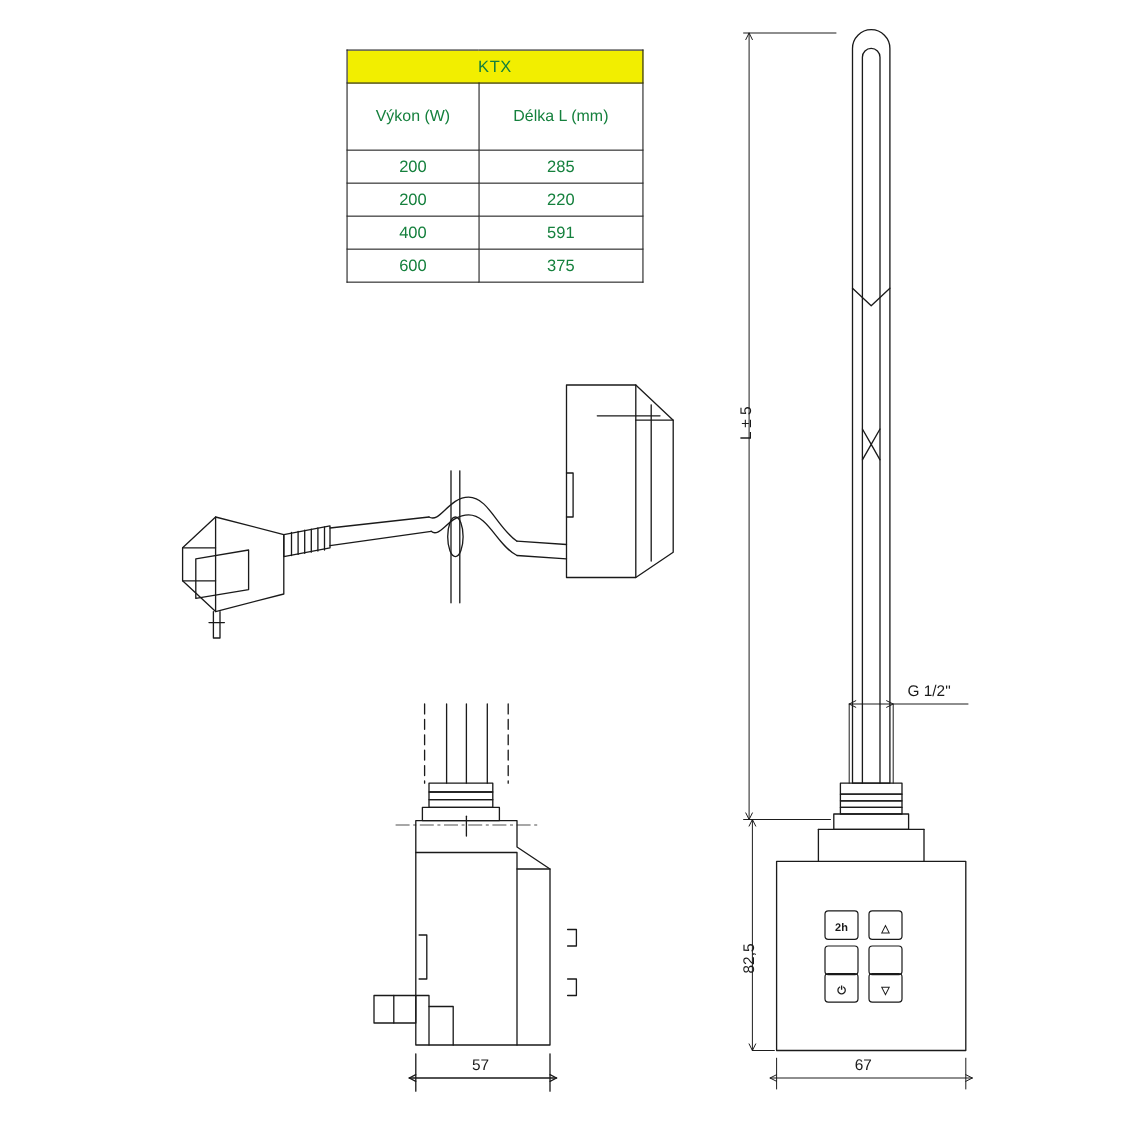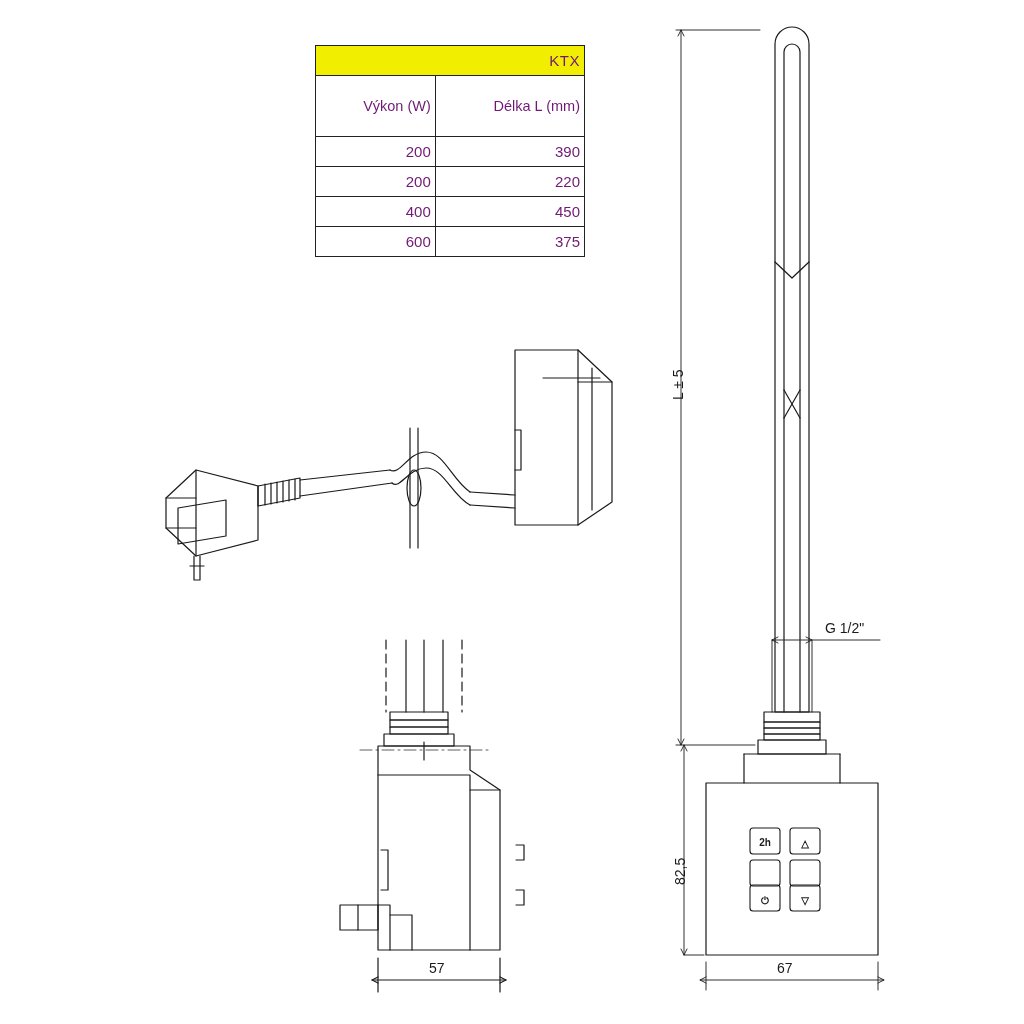--- a/index.html
+++ b/index.html
@@ -31,24 +31,24 @@
     left: 315px;
     top: 45px;
     width: 270px;
     border-collapse: collapse;
     font-size: 15px;
     background: #fff;
   }
   .spec-table th,
   .spec-table td {
     border: 1px solid #222;
-    text-align: right;
+    text-align: center;
     padding: 5px 4px;
     font-weight: normal;
-    color: #701a75;
+    color: #15803d;
   }
   .spec-table .title-cell {
     background: #f2ee00;
     font-size: 15px;
     padding: 6px 4px;
     letter-spacing: 0.5px;
   }
   .spec-table .head-cell {
     font-size: 14.5px;
     padding: 22px 4px;
@@ -85,29 +85,29 @@
         <th class="title-cell" colspan="2">KTX</th>
       </tr>
       <tr>
         <th class="head-cell">Výkon (W)</th>
         <th class="head-cell">Délka L (mm)</th>
       </tr>
     </thead>
     <tbody>
       <tr>
         <td class="val">200</td>
-        <td class="val">390</td>
+        <td class="val">285</td>
       </tr>
       <tr>
         <td class="val">200</td>
         <td class="val">220</td>
       </tr>
       <tr>
         <td class="val">400</td>
-        <td class="val">450</td>
+        <td class="val">591</td>
       </tr>
       <tr>
         <td class="val">600</td>
         <td class="val">375</td>
       </tr>
     </tbody>
   </table>
 
   <svg class="drawing" viewBox="0 0 1024 1024">
     <g fill="none" stroke="#1a1a1a" stroke-width="1.2" stroke-linejoin="round" stroke-linecap="round">

